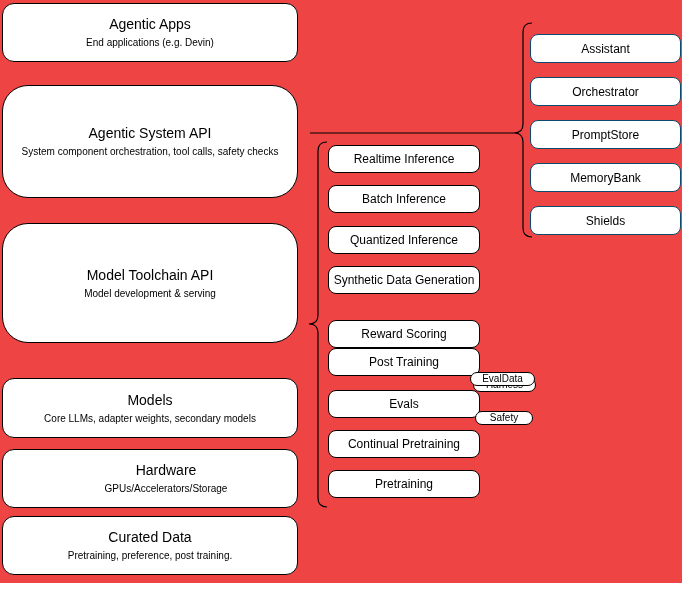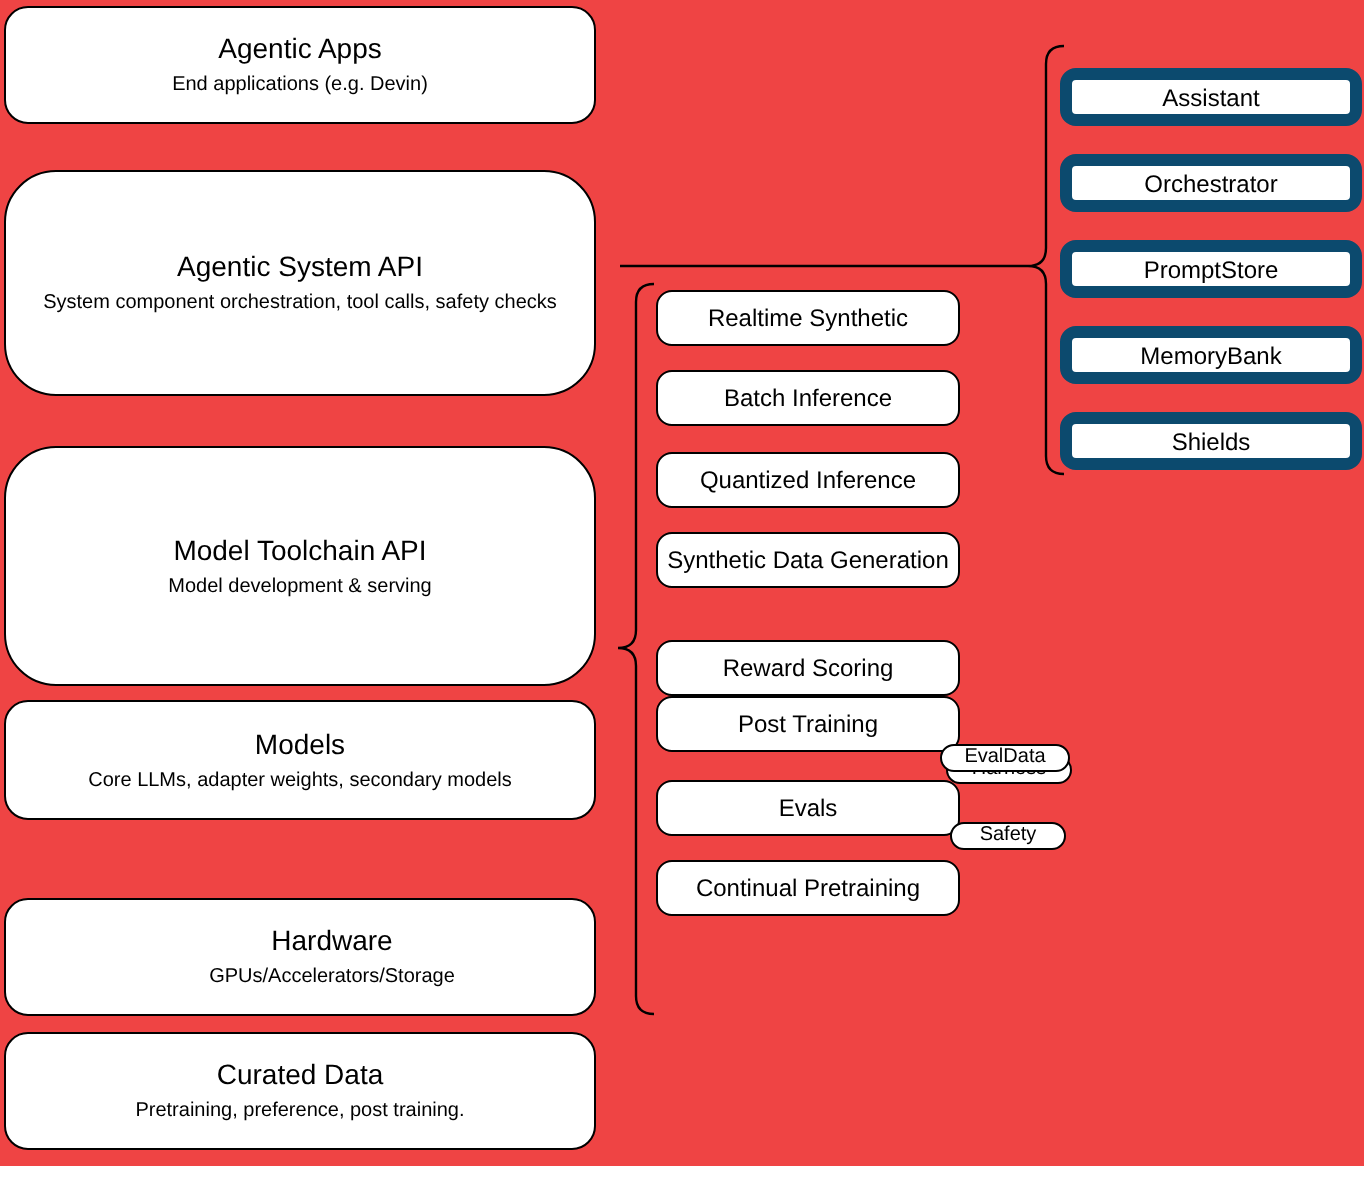--- a/index.html
+++ b/index.html
@@ -49,21 +49,21 @@
     justify-content: center;
     font-size: 12px;
     z-index: 2;
   }
   .rbox {
     position: absolute;
     left: 530px;
     width: 151px;
     height: 29px;
     box-sizing: border-box;
-    border: 6px solid #0c4a6e;
+    border: 1px solid #0c4a6e;
     border-radius: 8px;
     background: #ffffff;
     display: flex;
     align-items: center;
     justify-content: center;
     font-size: 12px;
     z-index: 2;
   }
   .pill {
     position: absolute;
@@ -100,43 +100,44 @@
   <div class="lbox round26" style="top:85px; height:113px;">
     <div class="title">Agentic System API</div>
     <div class="subtitle">System component orchestration, tool calls, safety checks</div>
   </div>
 
   <div class="lbox round26" style="top:223px; height:120px;">
     <div class="title">Model Toolchain API</div>
     <div class="subtitle">Model development &amp; serving</div>
   </div>
 
-  <div class="lbox round12" style="top:350px; height:60px;">
+  <div class="lbox round12" style="top:378px; height:60px;">
     <div class="title">Models</div>
     <div class="subtitle">Core LLMs, adapter weights, secondary models</div>
   </div>
 
   <div class="lbox round12" style="top:449px; height:59px;padding-left:32px;">
     <div class="title">Hardware</div>
     <div class="subtitle">GPUs/Accelerators/Storage</div>
   </div>
 
   <div class="lbox round12" style="top:516px; height:59px;">
     <div class="title">Curated Data</div>
     <div class="subtitle">Pretraining, preference, post training.</div>
   </div>
 
-  <div class="mbox" style="top:145px;">Realtime Synthetic</div>
+  <div class="mbox" style="top:145px;">Realtime Inference</div>
   <div class="mbox" style="top:185px;">Batch Inference</div>
   <div class="mbox" style="top:226px;">Quantized Inference</div>
   <div class="mbox" style="top:266px;">Synthetic Data Generation</div>
   <div class="mbox" style="top:320px;">Reward Scoring</div>
   <div class="mbox" style="top:348px;">Post Training</div>
   <div class="mbox" style="top:390px;">Evals</div>
   <div class="mbox" style="top:430px;">Continual Pretraining</div>
+  <div class="mbox" style="top:470px;">Pretraining</div>
 
   <div class="pill" style="left:473px; top:378px; width:63px; height:14px;">Harness</div>
   <div class="pill" style="left:470px; top:372px; width:65px; height:14px;">EvalData</div>
   <div class="pill" style="left:475px; top:411px; width:58px; height:14px;">Safety</div>
 
   <div class="rbox" style="top:34px;">Assistant</div>
   <div class="rbox" style="top:77px;">Orchestrator</div>
   <div class="rbox" style="top:120px;">PromptStore</div>
   <div class="rbox" style="top:163px;">MemoryBank</div>
   <div class="rbox" style="top:206px;">Shields</div>

